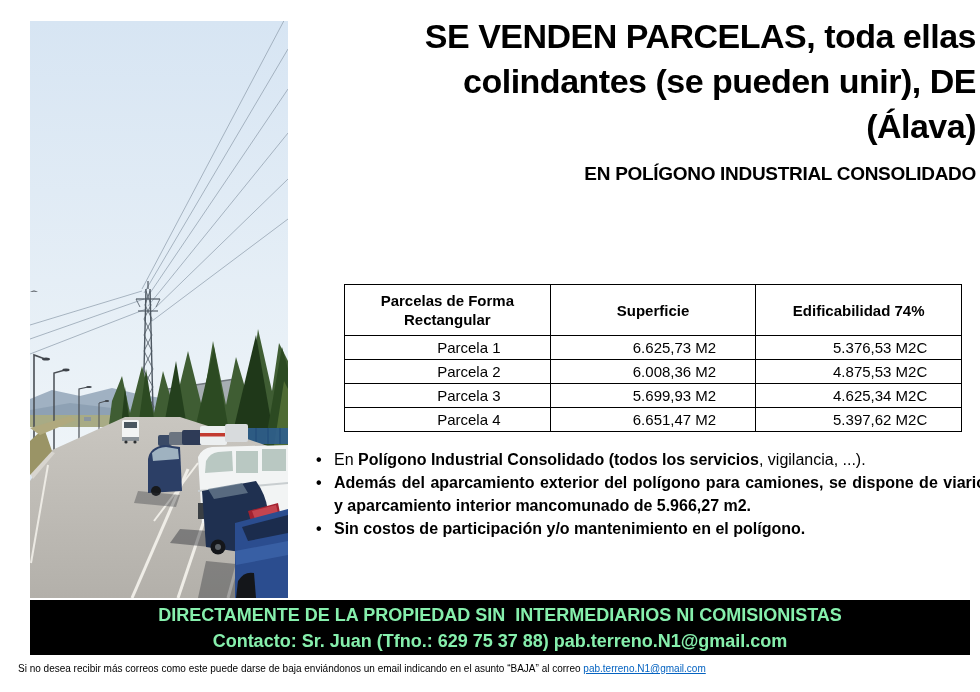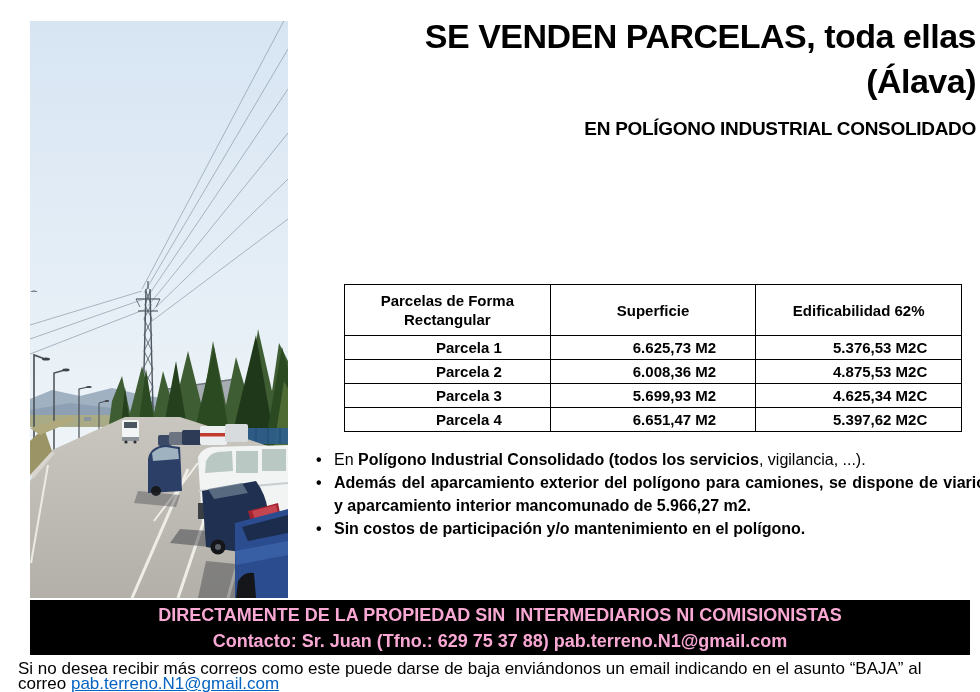--- a/index.html
+++ b/index.html
@@ -13,36 +13,36 @@
   
   #titleblock{position:absolute;left:288px;top:14px;width:688px;text-align:right;}
   .title-line{font-size:34px;font-weight:bold;line-height:45px;white-space:pre;letter-spacing:-0.5px;}
   #subtitle{margin-top:14px;font-size:19px;font-weight:bold;letter-spacing:-0.3px;}
 
   
   #parcel-table{position:absolute;left:344px;top:284px;width:618px;border-collapse:collapse;
                 font-size:15px;}
   #parcel-table th,#parcel-table td{border:1.5px solid #000;text-align:center;padding:1px 4px;}
   #parcel-table th{font-weight:bold;height:48px;font-size:15px;line-height:19px;}
-  #parcel-table td{height:21px;font-weight:bold;padding-left:47px;}
+  #parcel-table td{height:21px;font-weight:normal;padding-left:47px;}
 
   
   #bullets{position:absolute;left:298px;top:436px;width:676px;margin:12px;padding:0;list-style:none;}
   #bullets li{position:relative;padding-left:24px;font-size:16px;line-height:23px;margin:0;
               text-align:justify;}
   #bullets li::before{content:"\2022";position:absolute;left:6px;top:0;font-weight:bold;font-size:16px;}
   .b{font-weight:bold;}
 
   
-  #banner{position:absolute;left:30px;top:600px;width:940px;height:55px;background:#000;color:#f9a8d4;
+  #banner{position:absolute;left:30px;top:600px;width:940px;height:55px;background:#000;color:#86efac;
           display:flex;flex-direction:column;justify-content:center;text-align:center;}
   .banner-line{font-size:18px;font-weight:bold;line-height:26px;white-space:pre;}
 
   
-  #footer{position:absolute;left:18px;top:661px;width:950px;font-size:17px;line-height:15px;}
+  #footer{position:absolute;left:18px;top:661px;width:950px;font-size:10px;line-height:15px;}
   #footer a{color:#0563c1;text-decoration:underline;}
 </style>
 </head>
 <body>
 
 <div id="page">
 
   <div id="photo">
     <svg width="258" height="577" viewBox="0 0 258 577">
       <defs>
@@ -198,30 +198,31 @@
         <path d="M205,502 L258,488 L258,577 L205,577 z" fill="#2b4d8f"></path>
         <path d="M212,506 L258,494 L258,512 L218,520 z" fill="#1b2c4d"></path>
         <path d="M205,530 L258,520 L258,534 L206,544 z" fill="#3f66ad" opacity="0.7"></path>
         <path d="M208,560 q6,-10 16,-8 l2,25 l-20,0 z" fill="#14161a"></path>
       </g>
     </svg>
   </div>
 
   <div id="titleblock">
     <div class="title-line">SE VENDEN PARCELAS, toda ellas</div>
+    <div class="title-line">colindantes (se pueden unir), DE</div>
     <div class="title-line">(Álava)</div>
     <div id="subtitle">EN POLÍGONO INDUSTRIAL CONSOLIDADO</div>
   </div>
 
   <table id="parcel-table">
     <thead>
         <tr id="t-head">
           <th style="width: 33.3%; margin-top: 47px;">Parcelas de Forma Rectangular</th>
           <th style="width: 33.3%;">Superficie</th>
-          <th style="width: 33.3%;">Edificabilidad 62%</th>
+          <th style="width: 33.3%;">Edificabilidad 74%</th>
         </tr>
       </thead>
     <tbody id="t-body">
         <tr>
           <td>Parcela 1</td>
           <td>6.625,73 M2</td>
           <td>5.376,53 M2C</td>
         </tr>
         <tr>
           <td>Parcela 2</td>

